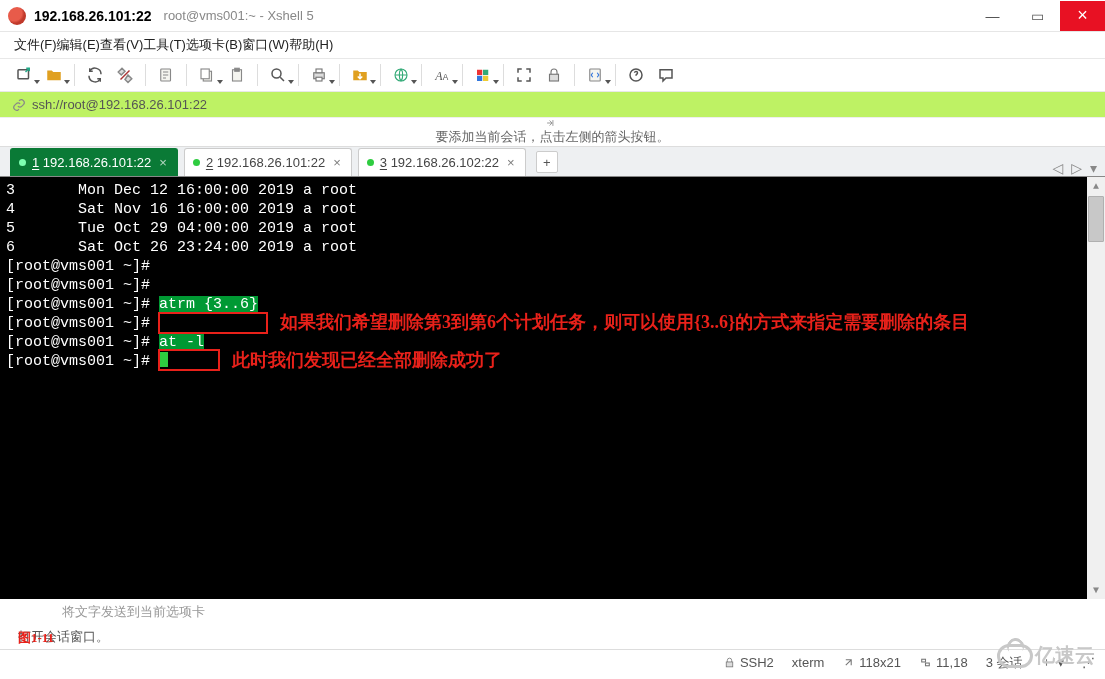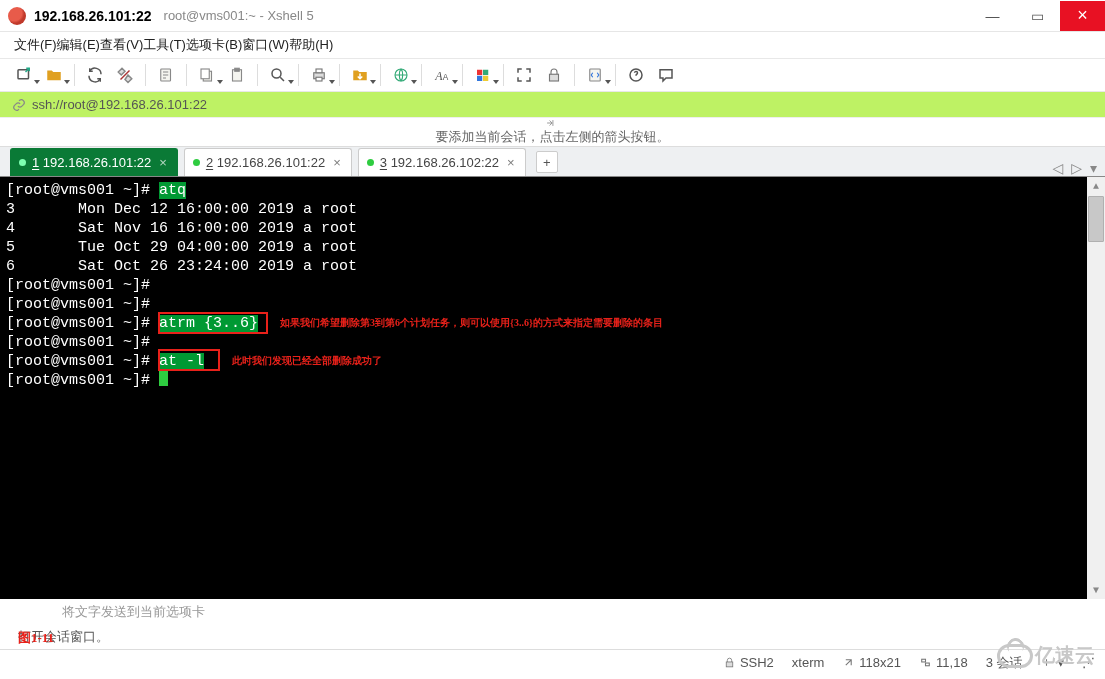--- a/index.html
+++ b/index.html
@@ -30,21 +30,21 @@
 .tab u { text-underline-offset:2px; }
 .add-tab { width:22px; height:22px; background:#fff; border:1px solid #ccc; border-radius:2px; display:flex; align-items:center; justify-content:center; margin-left:4px; margin-bottom:3px; color:#555; }
 .tab-nav { margin-left:auto; display:flex; align-items:center; padding-right:8px; color:#888; gap:8px; font-size:14px; }
 .terminal { background:#000; color:#fff; font-family:"Courier New","Consolas",monospace; font-size:15px; height:423px; position:relative; padding:4px 6px; line-height:19px; overflow:hidden; border-top:1px solid #888; }
 .terminal .scrollbar { position:absolute; right:0; top:0; width:18px; height:100%; background:#f0f0f0; }
 .terminal .scrollbar .thumb { width:16px; height:46px; margin:1px; background:#c8c8c8; border:1px solid #b0b0b0; border-radius:1px; }
 .terminal .scrollbar .arrow { height:18px; display:flex; align-items:center; justify-content:center; color:#888; font-size:10px; }
 .pline { white-space:pre; }
 .hl { background:#093; color:#fff; }
 .box1 { position:absolute; border:2px solid #e8211a; }
-.anno { position:absolute; color:#e8211a; font-family:"Microsoft YaHei"; font-size:10px; font-weight:bold; white-space:nowrap; }
+.anno { position:absolute; color:#e8211a; font-family:"Microsoft YaHei"; font-size:18px; font-weight:bold; white-space:nowrap; }
 .cursor { display:inline-block; width:9px; height:15px; background:#2ecc40; vertical-align:-2px; }
 .input-send { height:26px; display:flex; align-items:center; padding:0 18px; color:#999; font-size:13px;margin-left:44px; }
 .footer-line { height:24px; display:flex; align-items:center; padding:0 18px; color:#555; font-size:13px; }
 .status-bar { height:26px; display:flex; align-items:center; padding:0 10px 0 18px; border-top:1px solid #ddd; color:#555; font-size:13px; }
 .status-field { display:flex; align-items:center; gap:4px; margin-left:18px; }
 .status-ic { width:13px; height:13px; }
 .watermark { position:absolute; right:10px; bottom:10px; display:flex; align-items:center; gap:2px; color:#c8c8c8; font-size:20px; font-weight:bold; }
 .cloud { width:36px; height:24px; border:3px solid #c8c8c8; border-radius:14px; position:relative; }
 .cloud::before { content:""; position:absolute; width:14px; height:14px; border:3px solid #c8c8c8; border-radius:50%; top:-9px; left:7px; border-bottom:none; border-right:none; transform:rotate(40deg); }
 .fig { position:absolute; left:18px; bottom:32px; color:#e8211a; font-weight:bold; font-family:"Microsoft YaHei"; }
@@ -230,21 +230,20 @@
   </div>
   <div class="add-tab">+</div>
   <div class="tab-nav">
     <span>◁</span>
     <span>▷</span>
     <span>▾</span>
   </div>
 </div>
 
 <div class="terminal">
-  <div class="pline"><span>[root@vms001 ~]# </span><span class="hl">atq</span></div>
   <div class="pline">3       Mon Dec 12 16:00:00 2019 a root</div>
   <div class="pline">4       Sat Nov 16 16:00:00 2019 a root</div>
   <div class="pline">5       Tue Oct 29 04:00:00 2019 a root</div>
   <div class="pline">6       Sat Oct 26 23:24:00 2019 a root</div>
   <div class="pline">[root@vms001 ~]# </div>
   <div class="pline">[root@vms001 ~]# </div>
   <div class="pline"><span>[root@vms001 ~]# </span><span class="hl">atrm {3..6}</span></div>
   <div class="pline">[root@vms001 ~]# </div>
   <div class="pline"><span>[root@vms001 ~]# </span><span class="hl">at -l</span></div>
   <div class="pline"><span>[root@vms001 ~]# </span><span class="cursor"></span></div>

